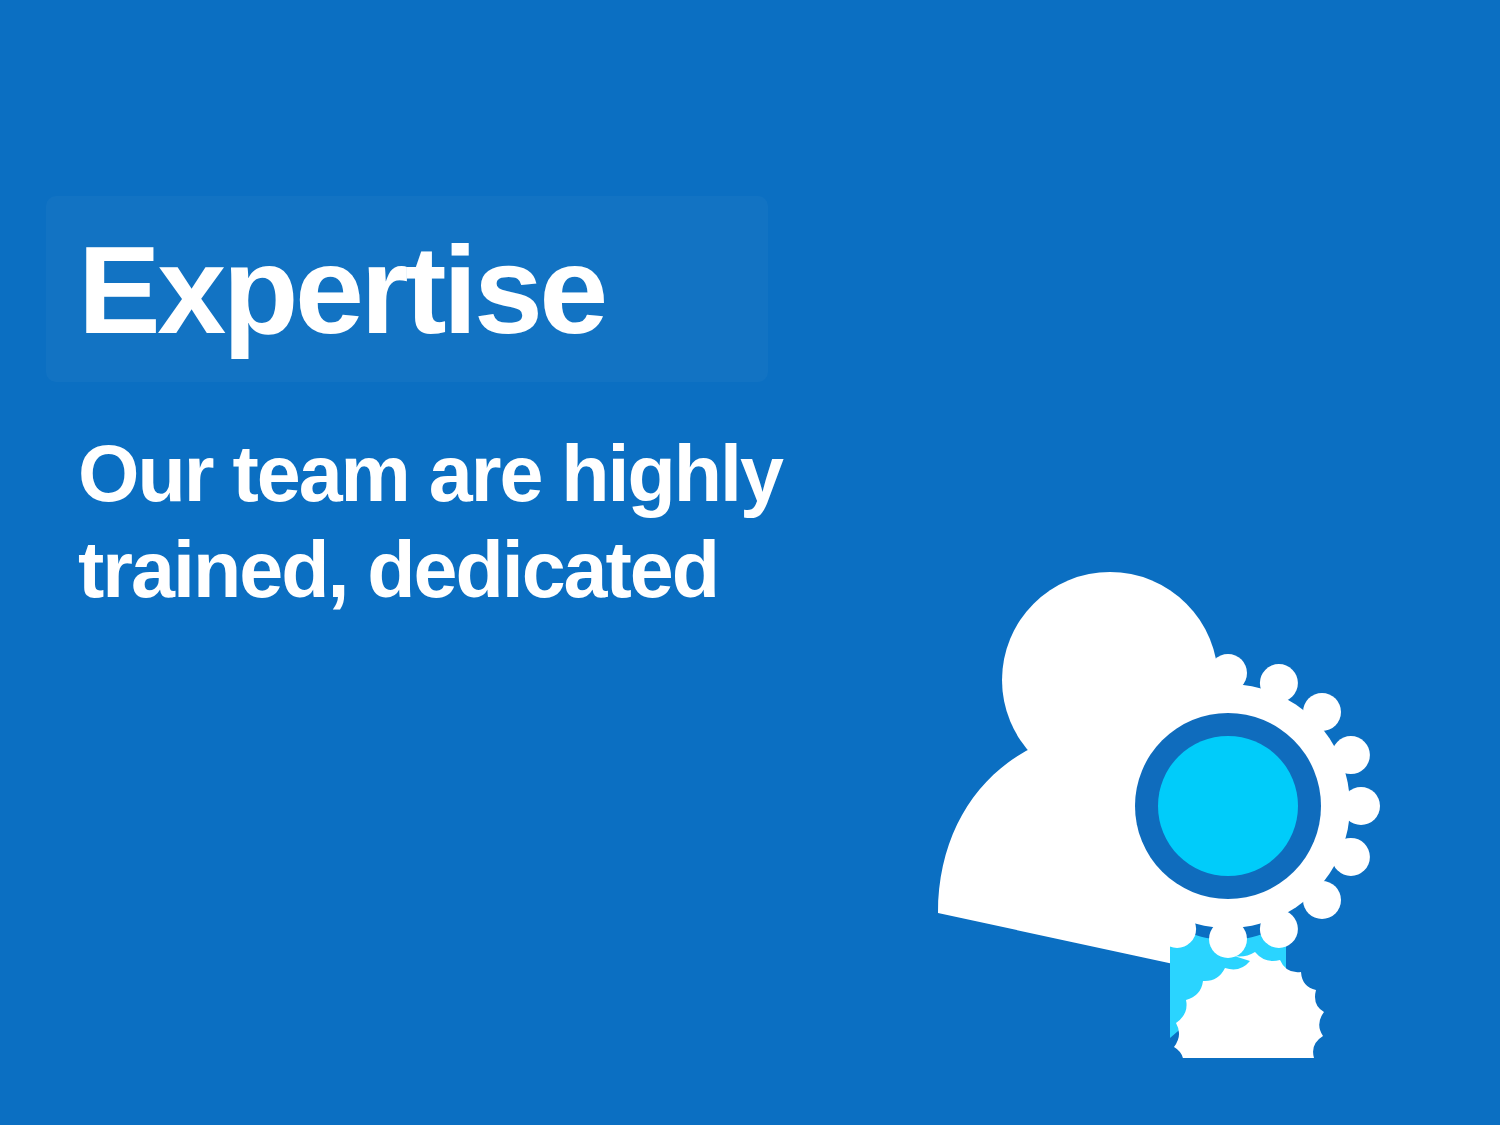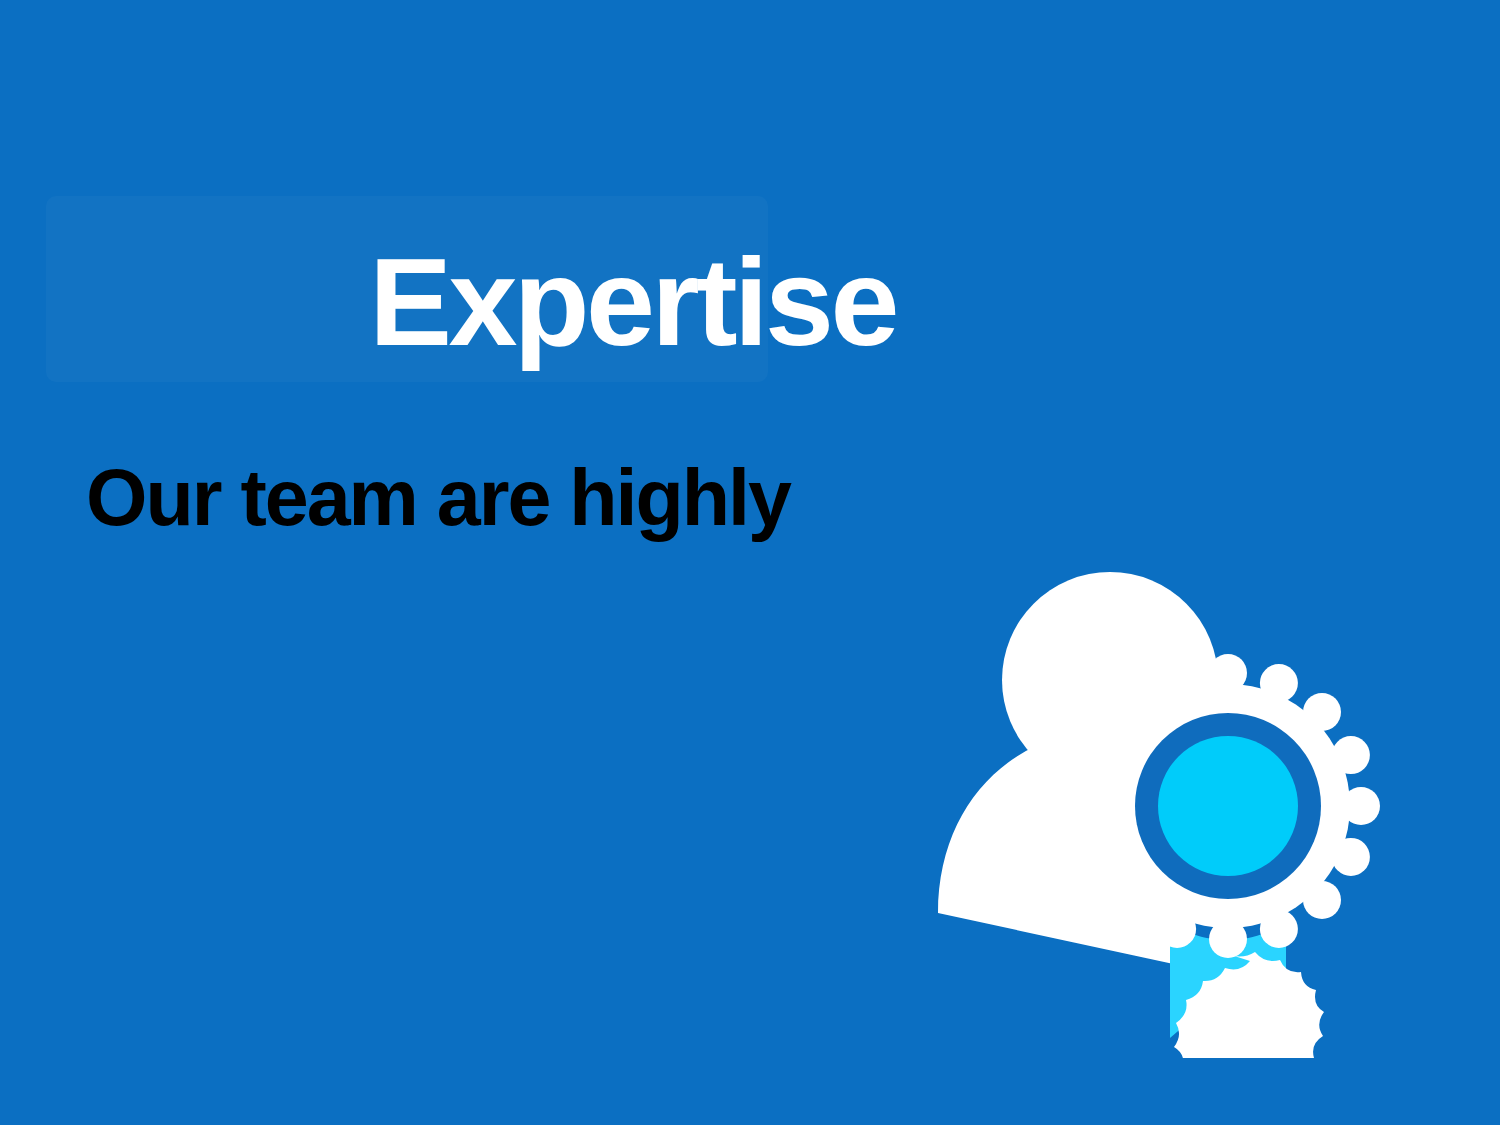--- a/index.html
+++ b/index.html
@@ -29,35 +29,34 @@
   }
 
   .text-block {
     position: absolute;
     left: 78px;
     top: 228px;
     width: 830px;
   }
 
   .headline {
-    margin: 12px;
+    margin: 0;
     color: #ffffff;
     font-family: "Liberation Sans", sans-serif;
     font-weight: bold;
     font-size: 124px;
     line-height: 1.0;
     letter-spacing: -3.5px;
     white-space: nowrap;
-    text-align: right;
   }
 
   .subhead {
-    margin: 8px;
+    margin: 0;
     padding-top: 74px;
-    color: #000000;
+    color: #ffffff;
     font-family: "Liberation Sans", sans-serif;
     font-weight: bold;
     font-size: 79px;
     line-height: 1.22;
     letter-spacing: -2px;
     width: 840px;
   }
   .subhead .ln { display: block; white-space: nowrap; }
 
   
@@ -75,20 +74,21 @@
 
 <div id="stage">
 
   <div class="heading-halo"></div>
 
   <div class="text-block">
     <h1 class="headline">Expertise</h1>
 
     <p class="subhead">
       <span class="ln">Our team are highly</span>
+      <span class="ln">trained, dedicated</span>
     </p>
   </div>
 
   <div class="icon-wrap">
     <svg viewBox="0 0 540 560" xmlns="http://www.w3.org/2000/svg" aria-hidden="true">
       <defs>
 
         <clipPath id="personClip">
           <path d="M0 0 H540 V560 H0 Z
                    M268 182

